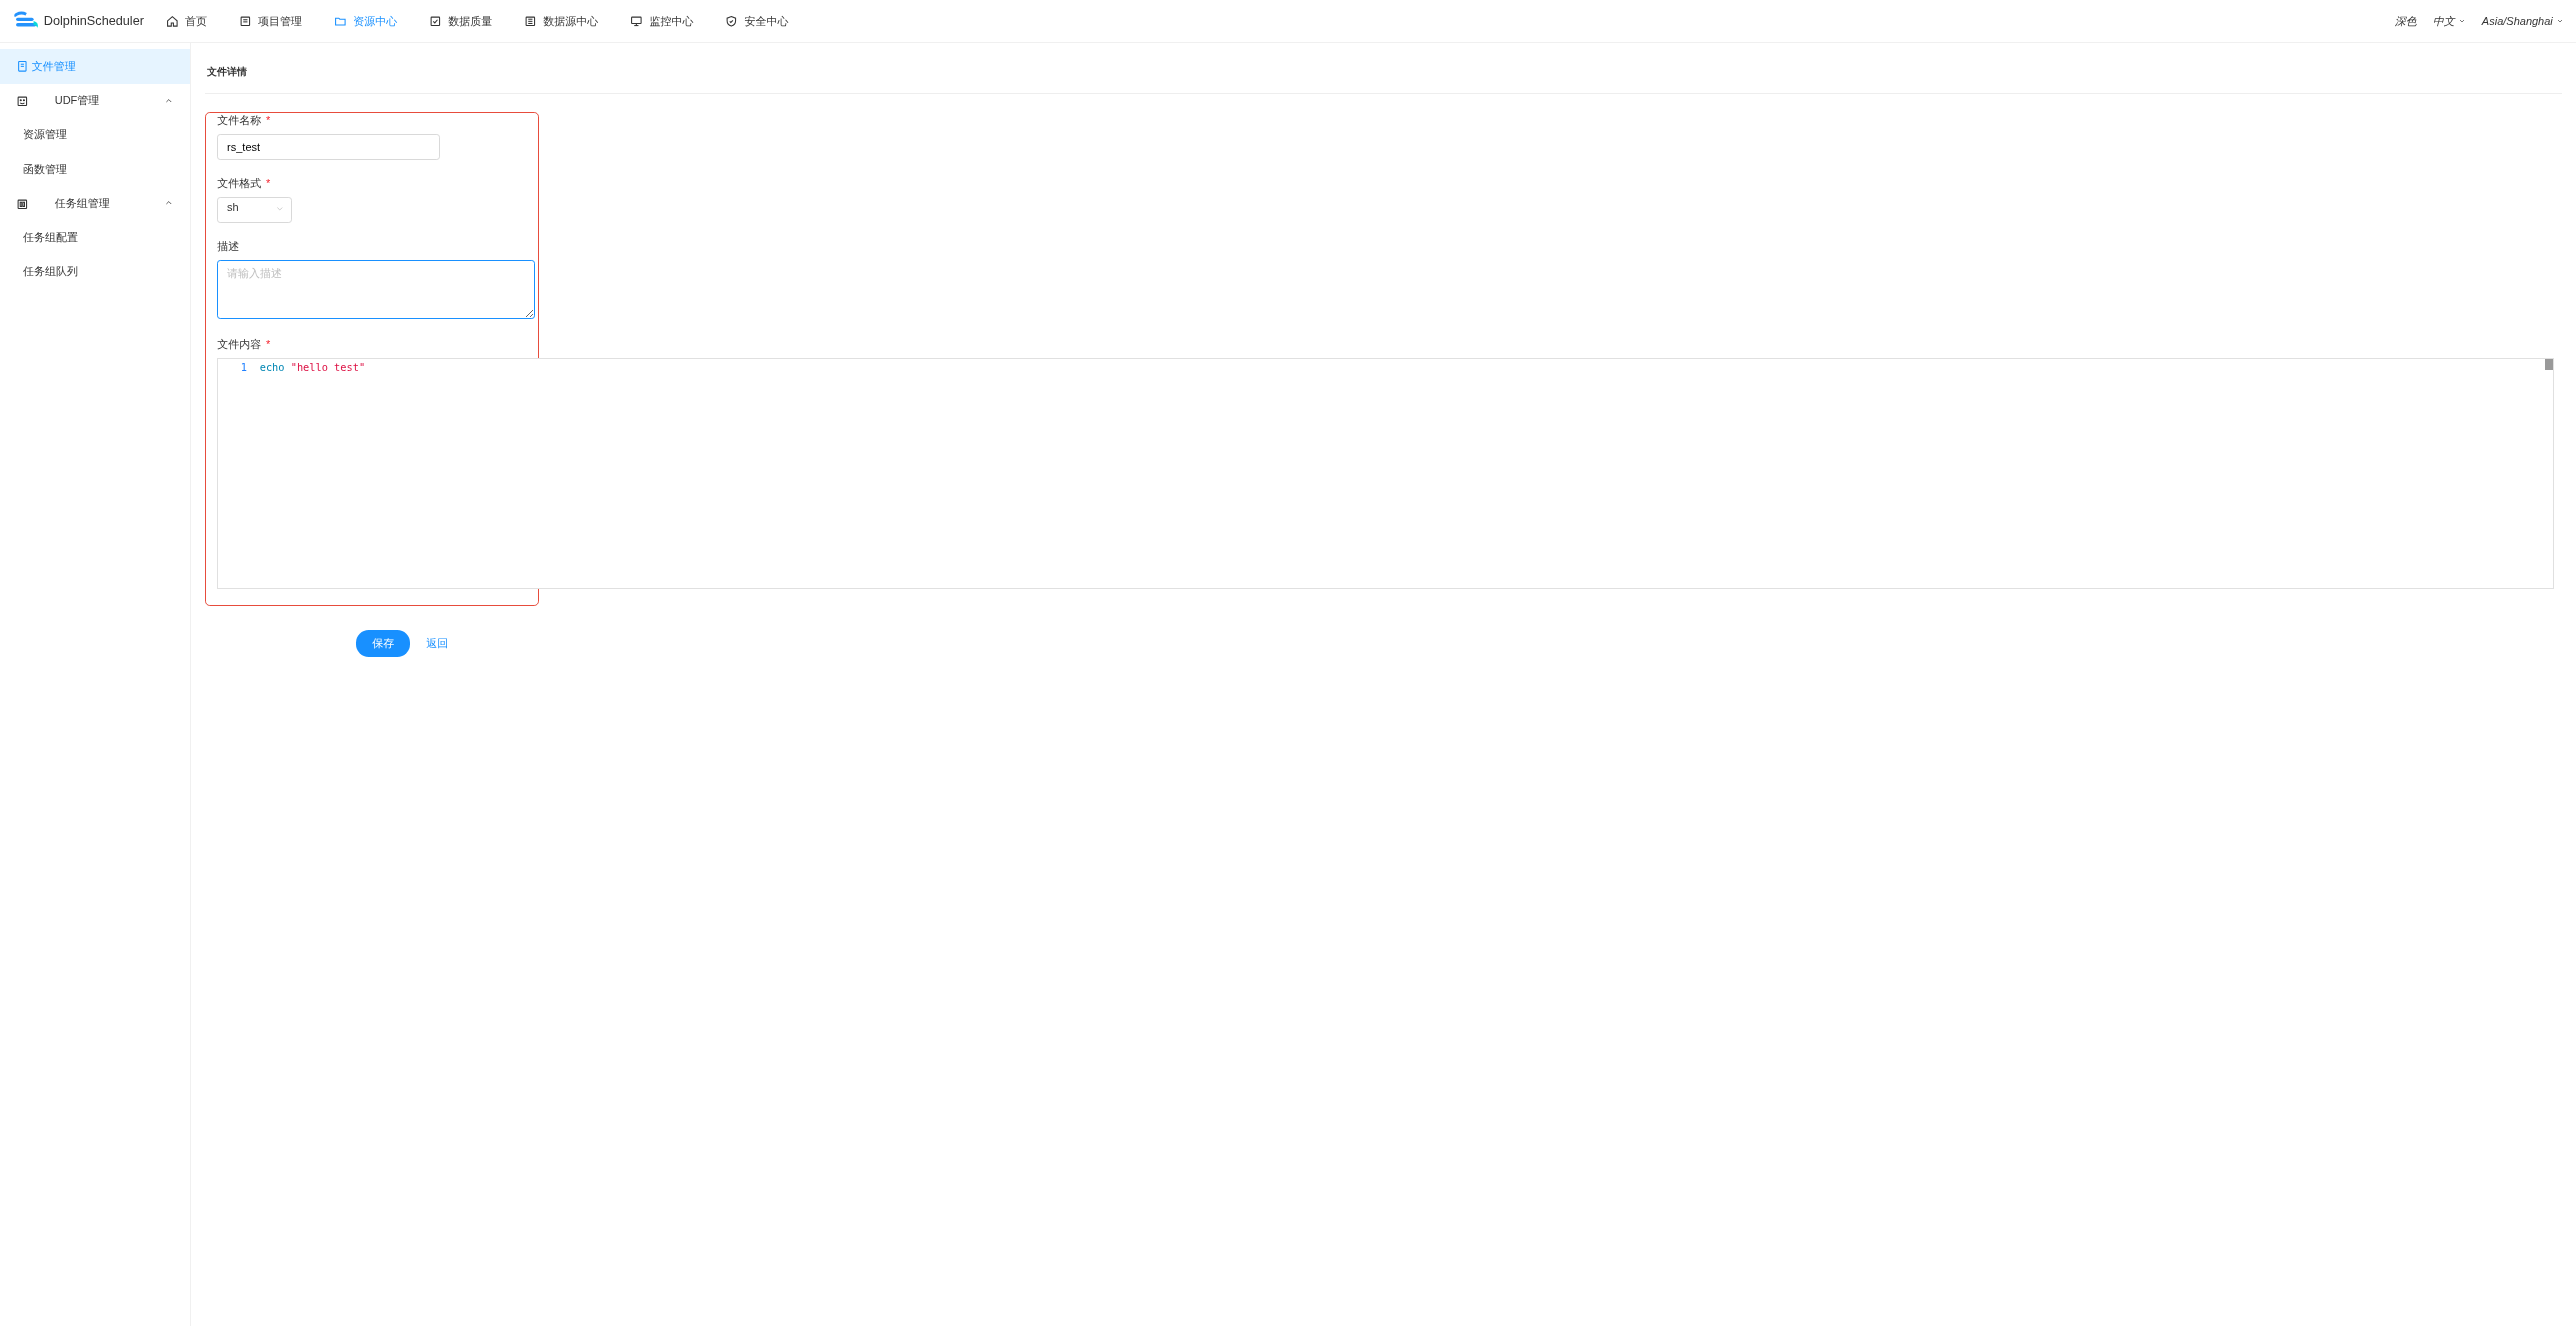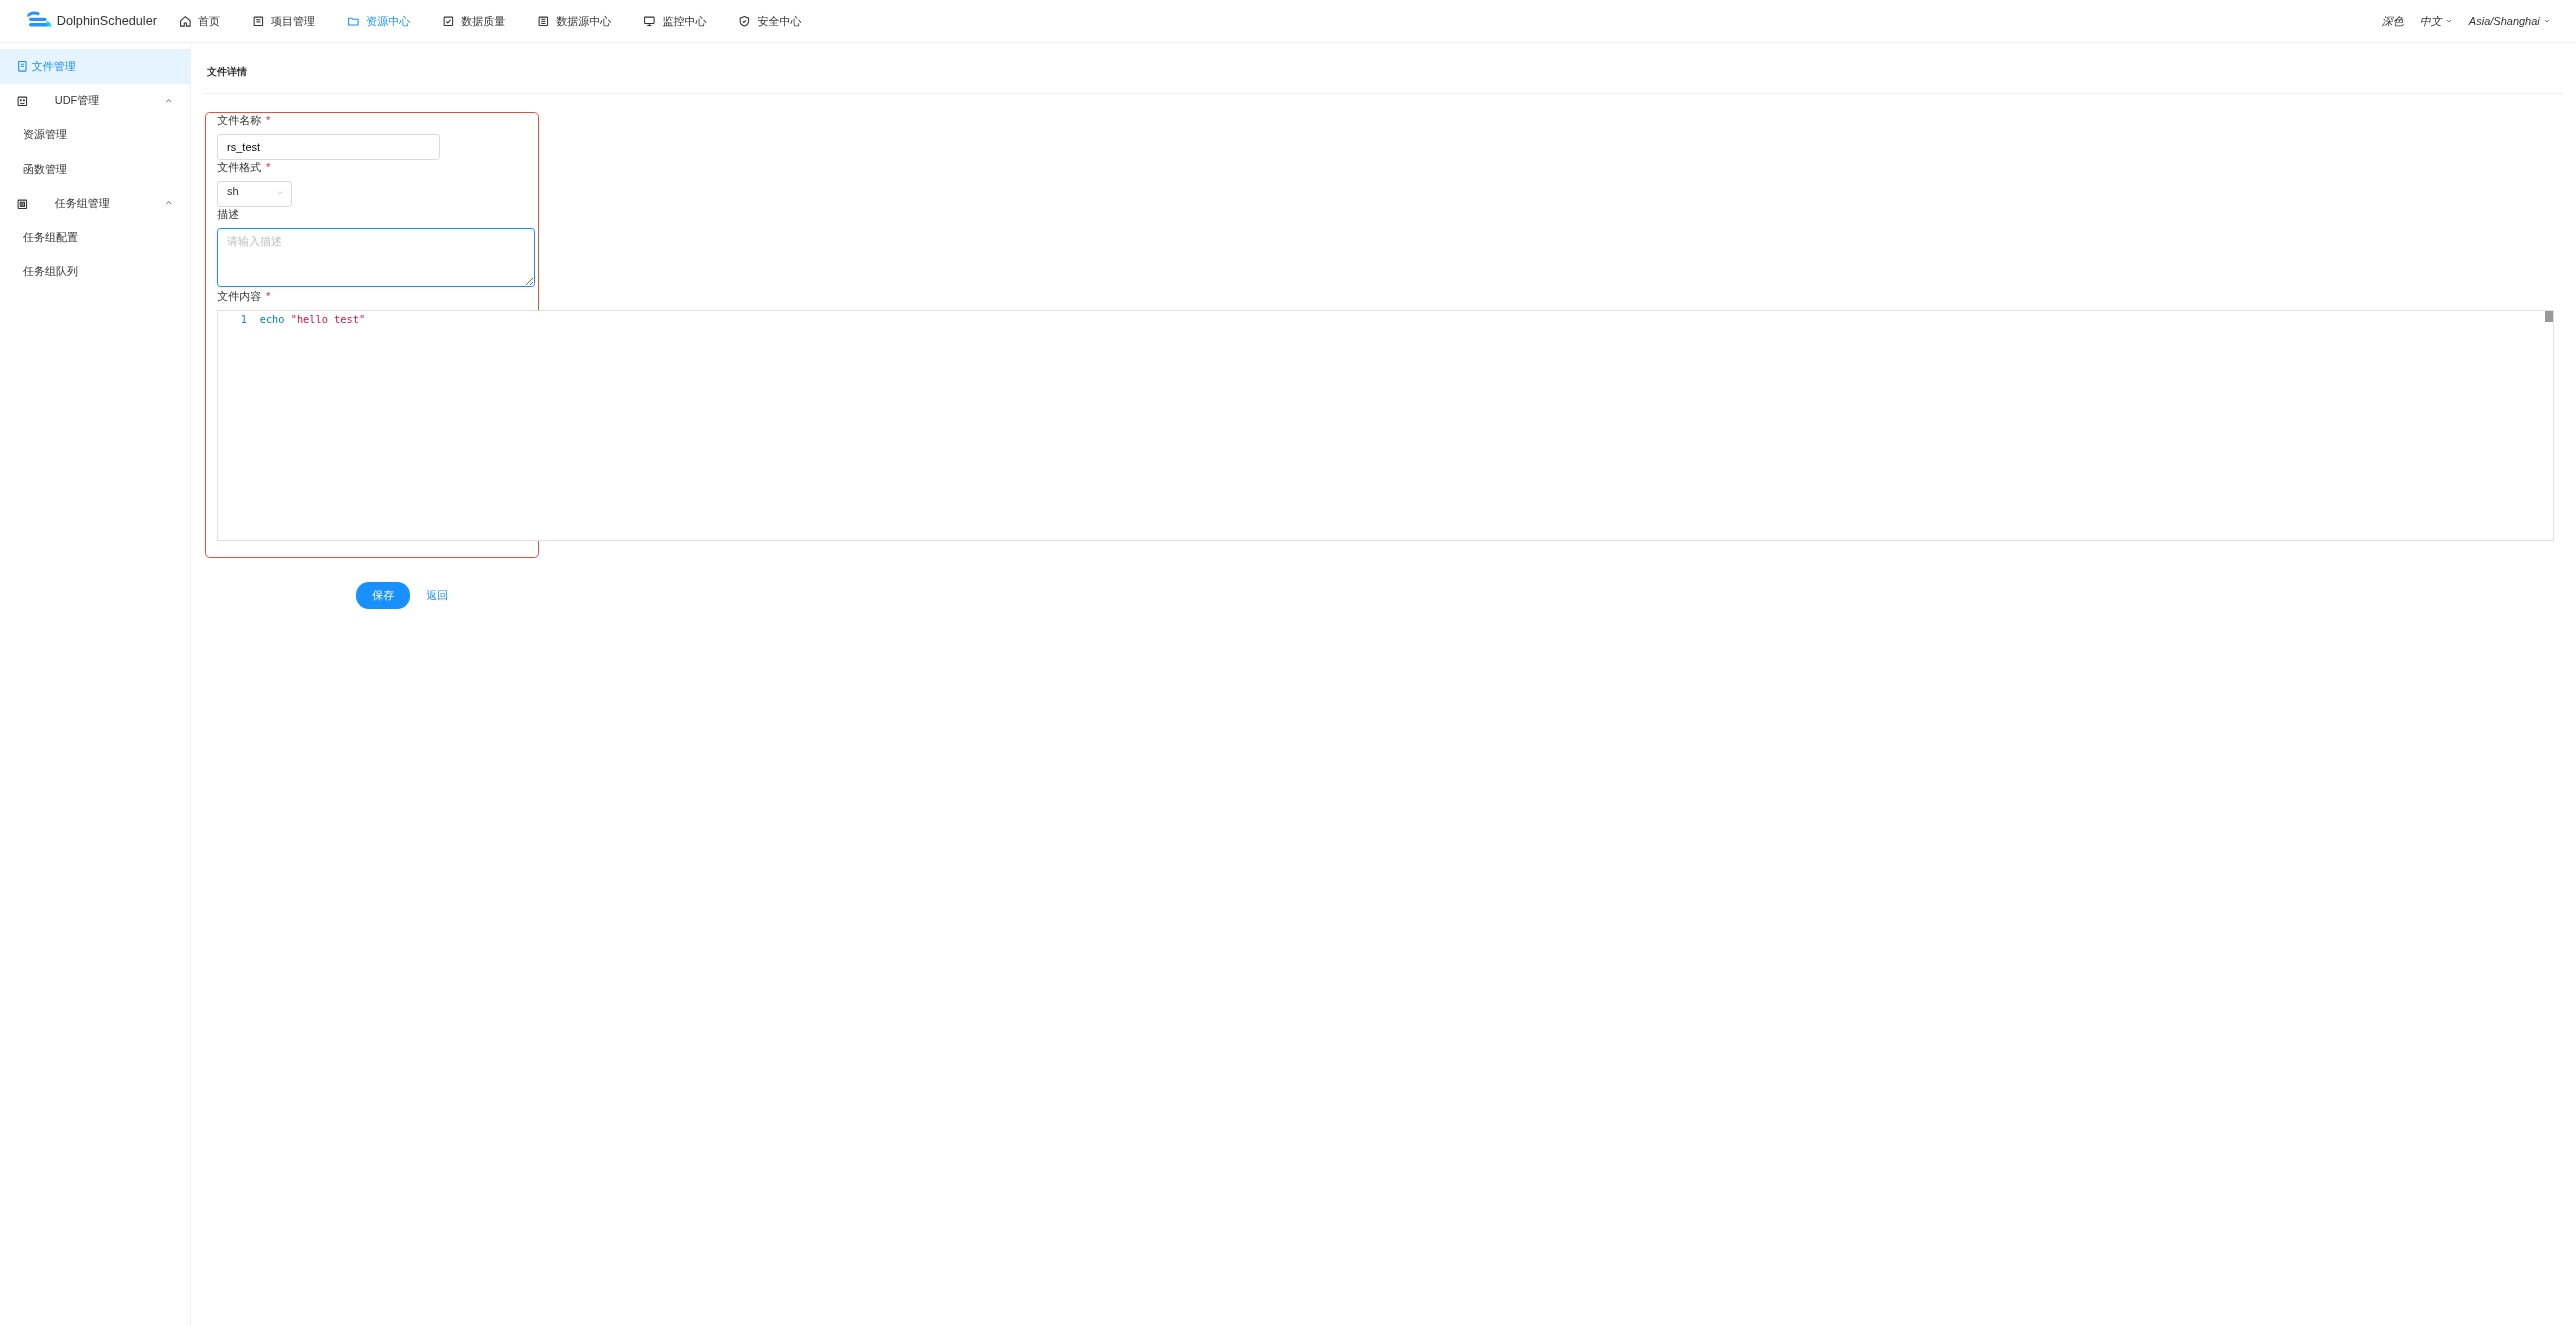--- a/index.html
+++ b/index.html
@@ -1,19 +1,19 @@
 <!DOCTYPE html>
 <html style="font-size:12.7px"><head>
   <meta charset="utf-8">
   <style>
     * { margin: 0; padding: 0; box-sizing: border-box; }
     body { font-family: -apple-system, BlinkMacSystemFont, "Segoe UI", "PingFang SC", "Microsoft YaHei", sans-serif; font-size: 11px; color: #333; background: #fff; }
     
     
-    .topbar { display: flex; align-items: center; height: 43px; padding: 0 25px; border-bottom: 0.8px solid #f0f0f0; background: #fff; }
+    .topbar { display: flex; align-items: center; height: 43px; padding: 0 12px; border-bottom: 0.8px solid #f0f0f0; background: #fff; }
     .logo { display: flex; align-items: center; gap: 4.8px; margin-right: 22px; }
     .logo-icon { width: 27px; height: 22px; }
     .logo-text { font-size: 12.7px; font-weight: 400; color: #333; }
     .topnav { display: flex; align-items: center; gap: 32px; flex: 1; }
     .topnav-item { display: flex; align-items: center; gap: 6.4px; color: #333; cursor: pointer; font-size: 11px; }
     .topnav-item.active { color: #1890ff; }
     .topnav-item .nav-icon { width: 12.7px; height: 12.7px; display: inline-flex; align-items: center; justify-content: center; }
     .topbar-right { display: flex; align-items: center; gap: 16px; color: #333; font-style: italic; }
     .topbar-right-item { display: flex; align-items: center; gap: 3.2px; cursor: pointer; }
     .chevron { width: 8px; height: 8px; }
@@ -31,21 +31,21 @@
     .side-icon { width: 12.7px; height: 12.7px; display: inline-flex; }
     
     
     .main { flex: 1; overflow: auto; padding: 22px 0 32px 0; background: #fff; position: relative; }
     .main-inner { padding: 0 14.3px; }
     .page-title { font-size: 10px; font-weight: 600; margin-bottom: 14.3px; padding-left: 1.6px; }
     .content-wrap { border-top: 0.8px solid #eee; padding-top: 17.5px; }
     
     .highlight-box { border: 1.6px solid #e74c3c; border-radius: 4.8px; padding: 0 0 16px 0; width: 334px; position: relative; }
     .form-section { padding: 0 11px; }
-    .form-group { }
+    .form-group { margin-bottom: 16px; }
     .form-label { display: block; margin-bottom: 6.4px; font-size: 11px; color: #333; }
     .required { color: #f5222d; margin-left: 1.6px; }
     .text-input { width: 223px; height: 25.5px; padding: 3.2px 8.8px; border: 0.8px solid #d9d9d9; border-radius: 3.2px; font-size: 11px; outline: none; }
     .select-wrap { position: relative; width: 75px; }
     .select-input { width: 100%; height: 25.5px; padding: 3.2px 22px 3.2px 8.8px; border: 0.8px solid #d9d9d9; border-radius: 3.2px; font-size: 11px; background: #fff; cursor: pointer; }
     .select-arrow { position: absolute; right: 8px; top: 50%; transform: translateY(-50%); pointer-events: none; color: #bfbfbf; }
     .textarea { width: 318px; height: 59px; padding: 4.8px 8.8px; border: 0.8px solid #1890ff; border-radius: 3.2px; font-size: 11px; resize: both; outline: none; font-family: inherit; }
     .textarea::placeholder { color: #bfbfbf; }
     
     

